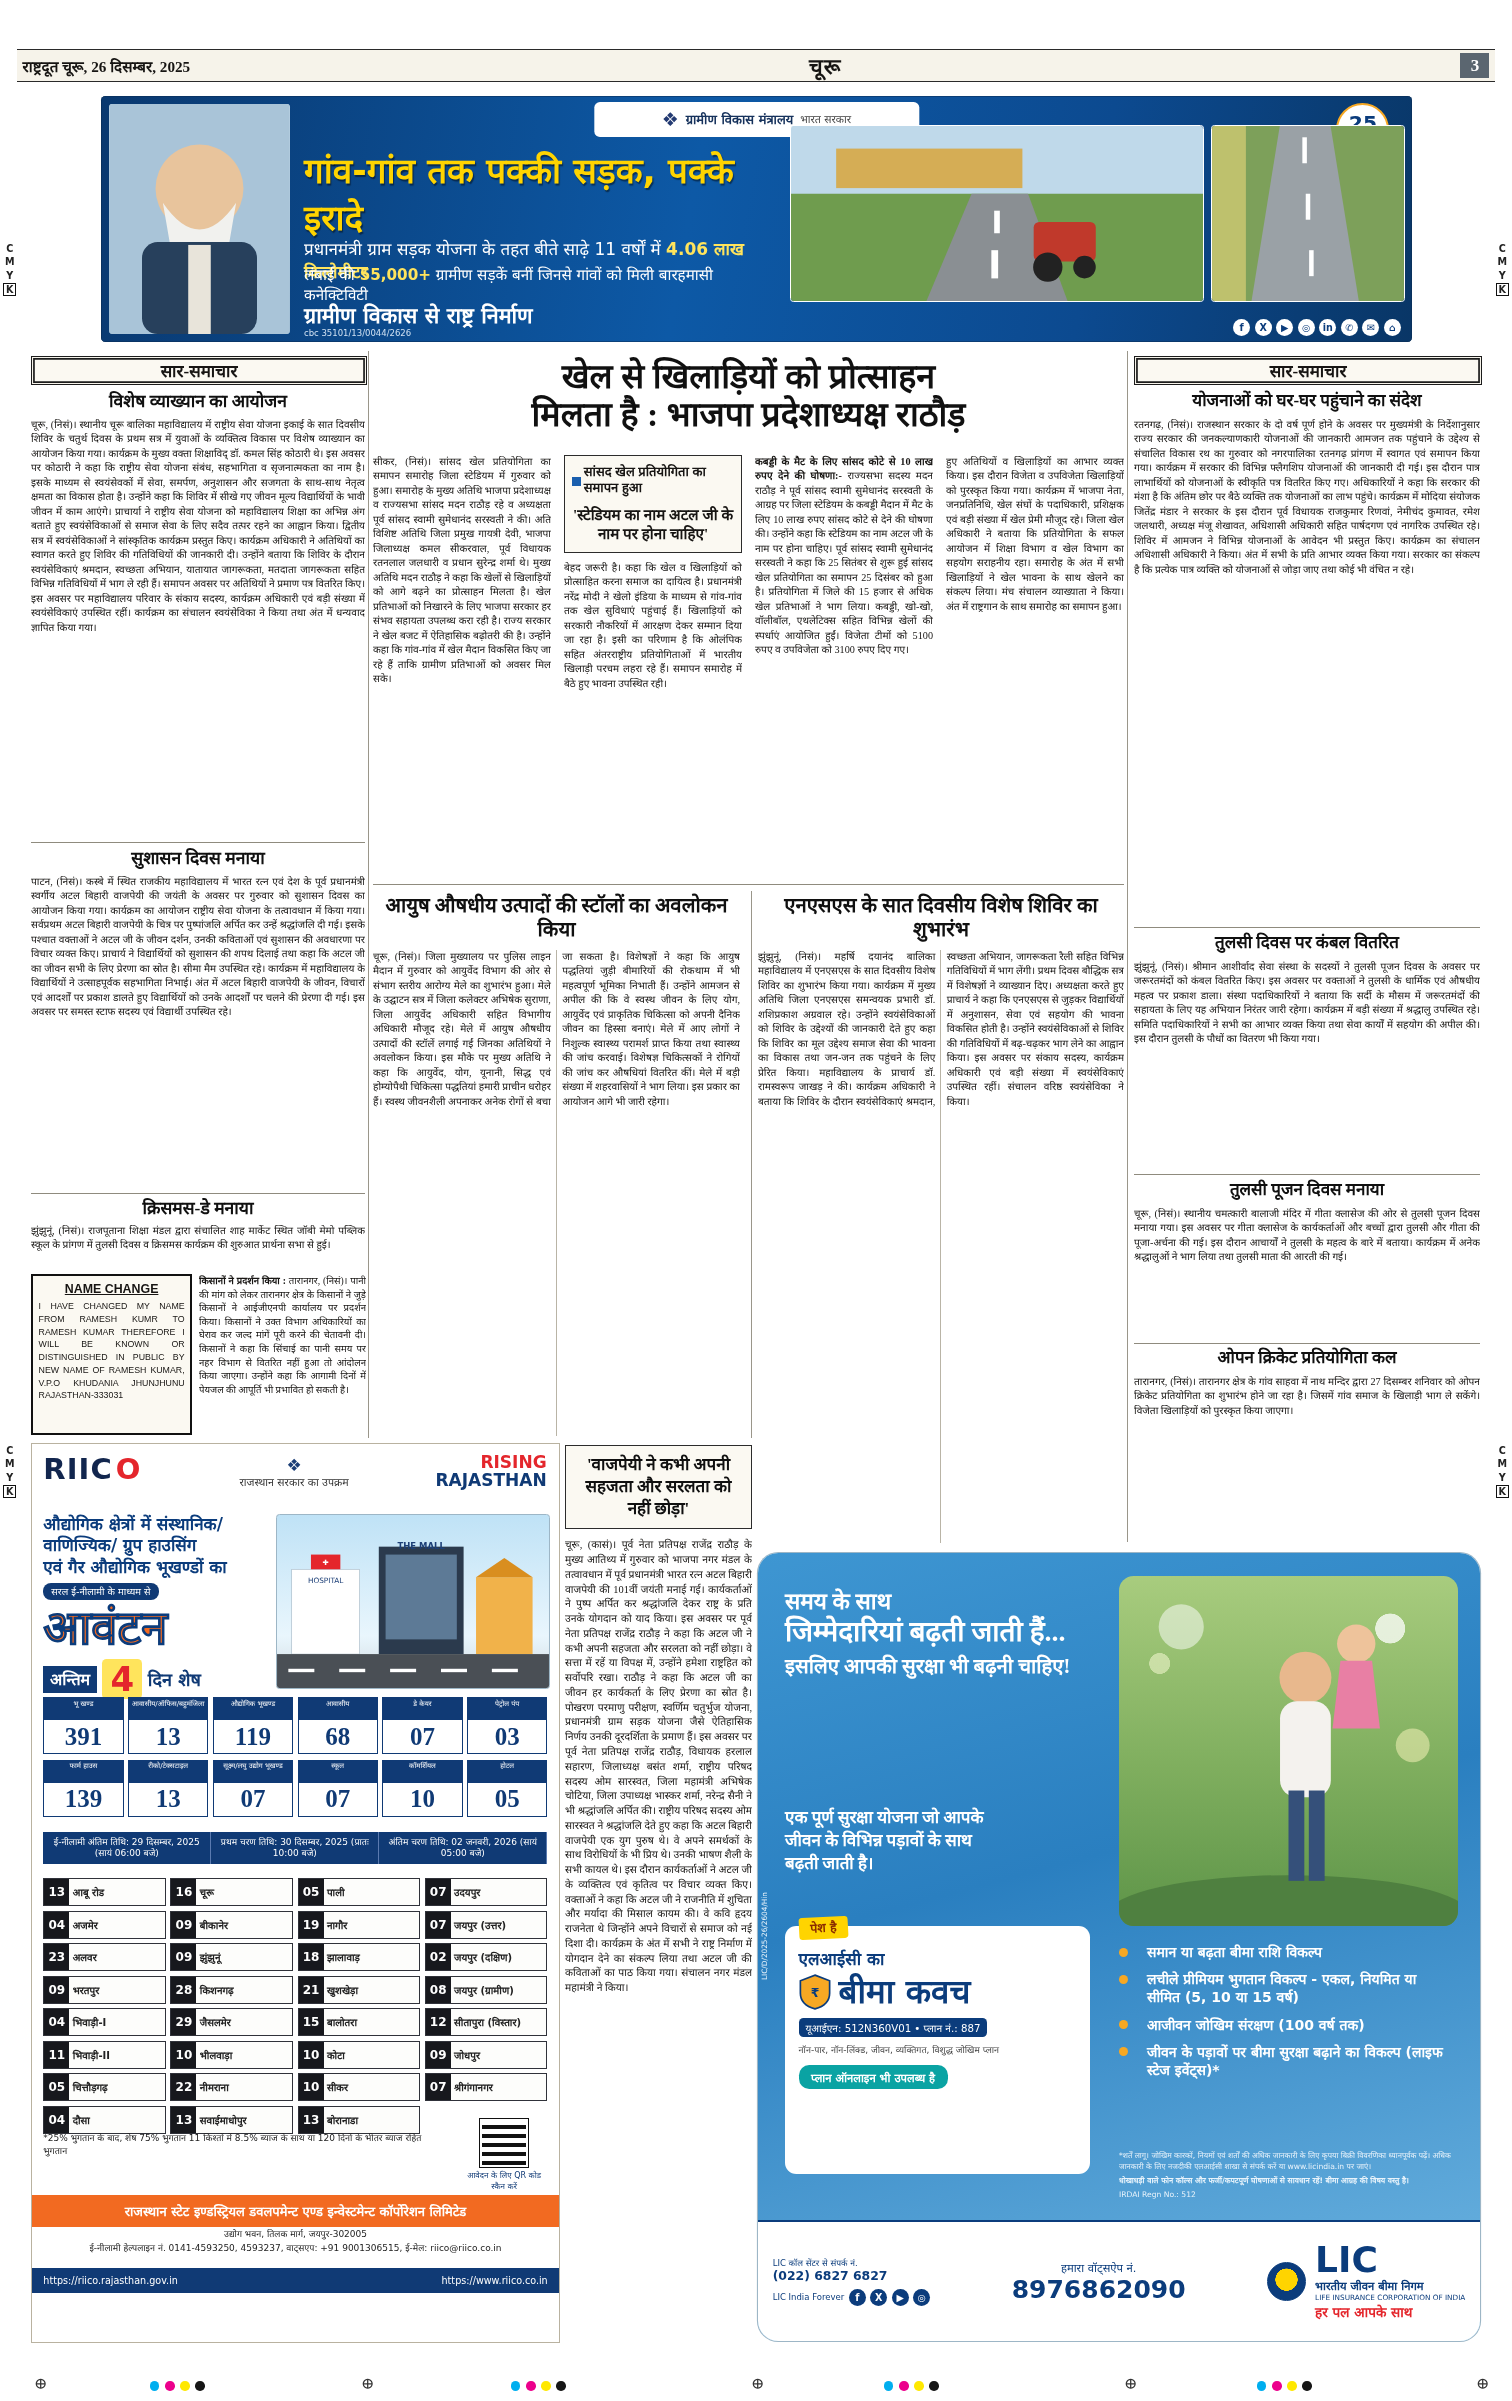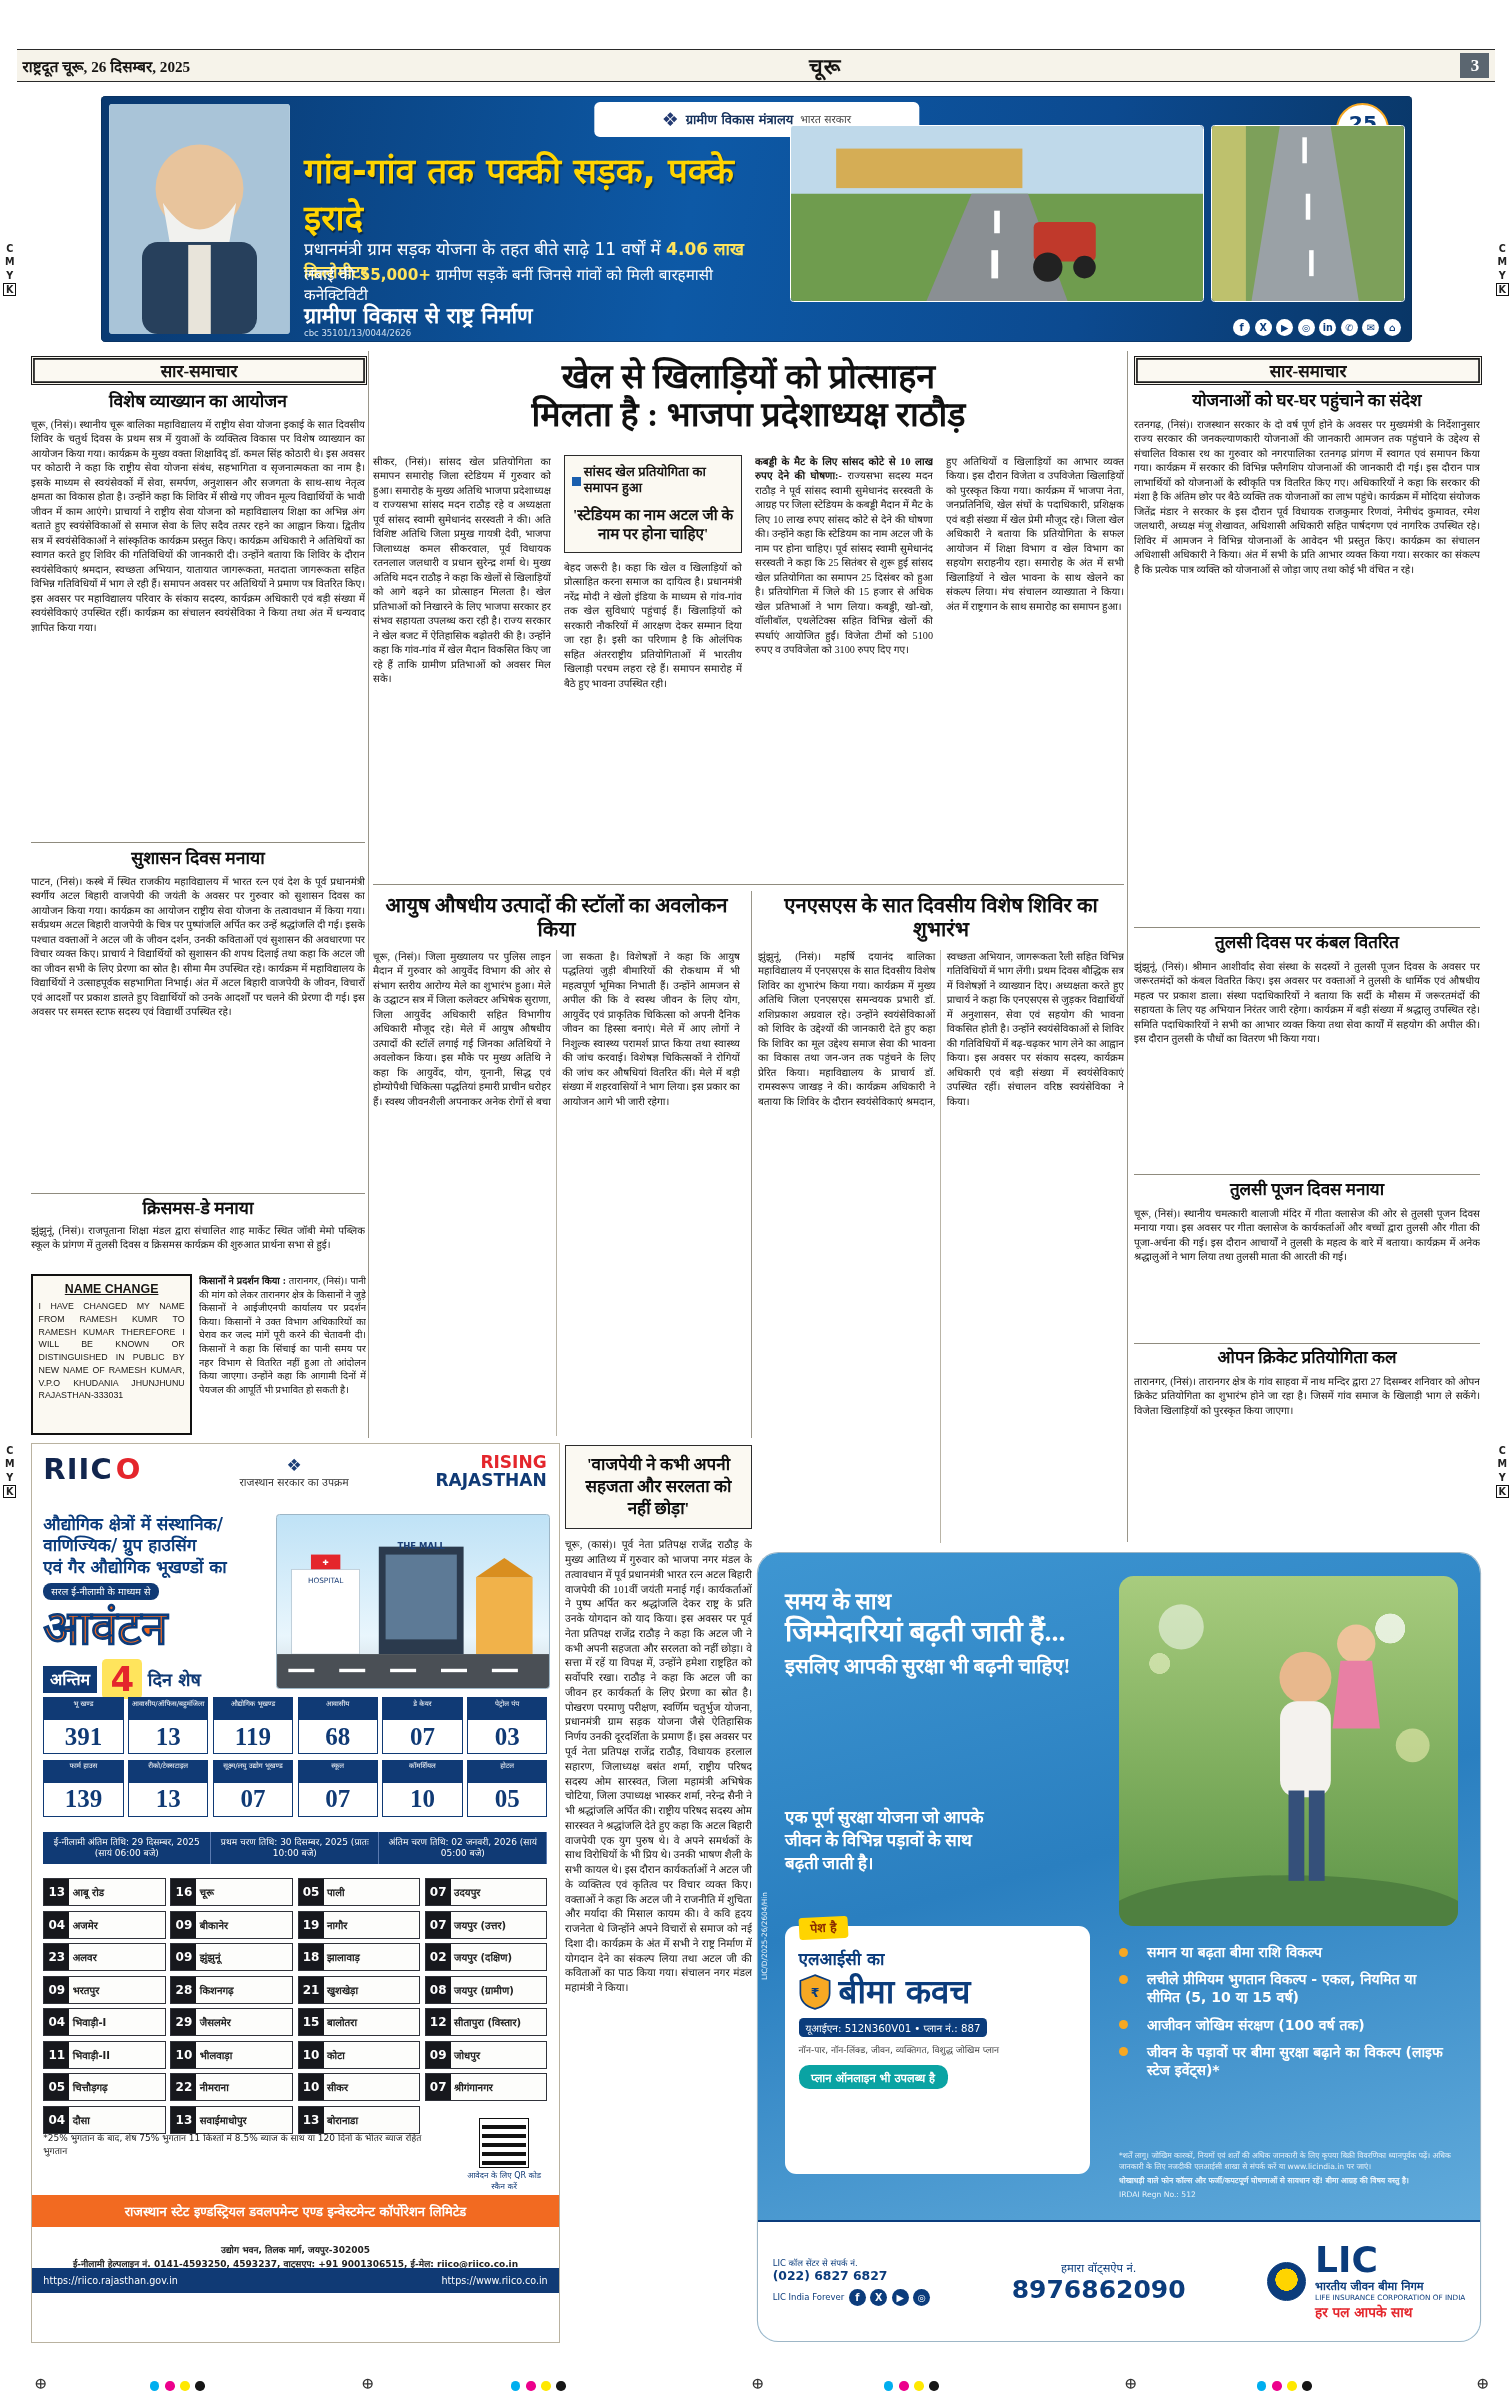--- a/index.html
+++ b/index.html
@@ -490,21 +490,21 @@
       </div>
       </div>
 
     <div class="abs sans" style="left:11.3px;top:688px;width:395px;font-size:9px;color:#222;line-height:1.4;">*25% भुगतान के बाद, शेष 75% भुगतान 11 किश्तों में 8.5% ब्याज के साथ या 120 दिनों के भीतर ब्याज रहित भुगतान</div>
     <div class="abs ctr sans" style="right:12.4px;top:675px;width:85px;">
       <div class="qr" style="margin:0 auto;"></div>
       <div style="font-size:8px;margin-top:2.3px;color:#103a75;">आवेदन के लिए QR कोड स्कैन करें</div>
     </div>
 
     <div class="abs riico-company" style="left:0;top:751px;width:527px;height:32px;">राजस्थान स्टेट इण्डस्ट्रियल डवलपमेन्ट एण्ड इन्वेस्टमेन्ट कॉर्पोरेशन लिमिटेड</div>
-    <div class="abs ctr sans" style="left:0;top:800px;width:527px;font-size:9px;color:#222;line-height:1.5;font-weight:bold;">
+    <div class="abs ctr sans" style="left:0;top:784px;width:527px;font-size:9px;color:#222;line-height:1.5;">
       <div>उद्योग भवन, तिलक मार्ग, जयपुर-302005</div>
       <div>ई-नीलामी हेल्पलाइन नं. 0141-4593250, 4593237, वाट्सएप: +91 9001306515, ई-मेल: riico@riico.co.in</div>
     </div>
     <div class="abs riico-web" style="left:0;top:824px;width:527px;height:25px;box-sizing:border-box;">
       <span>https://riico.rajasthan.gov.in</span>
       <span>https://www.riico.co.in</span>
     </div>
   </div>
 
   <div class="abs" style="left:565px;top:1445px;width:187px;height:893px;">

